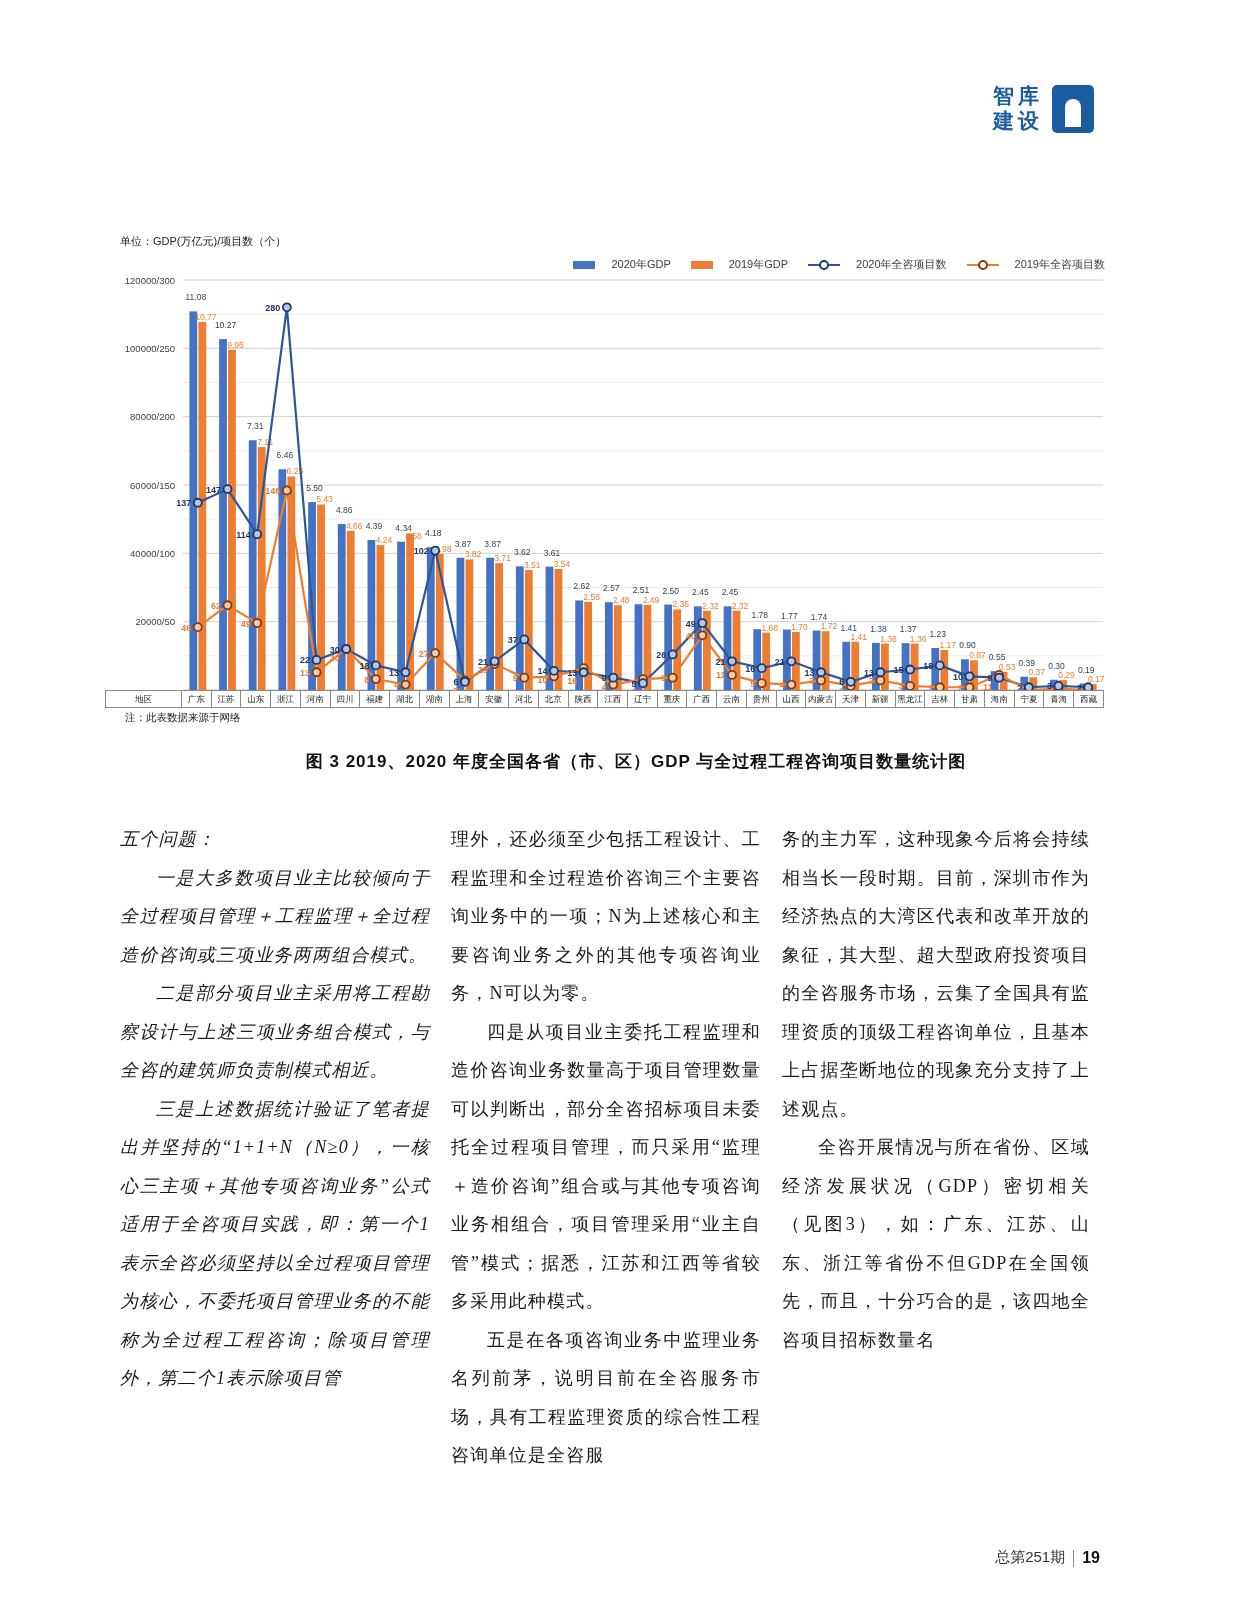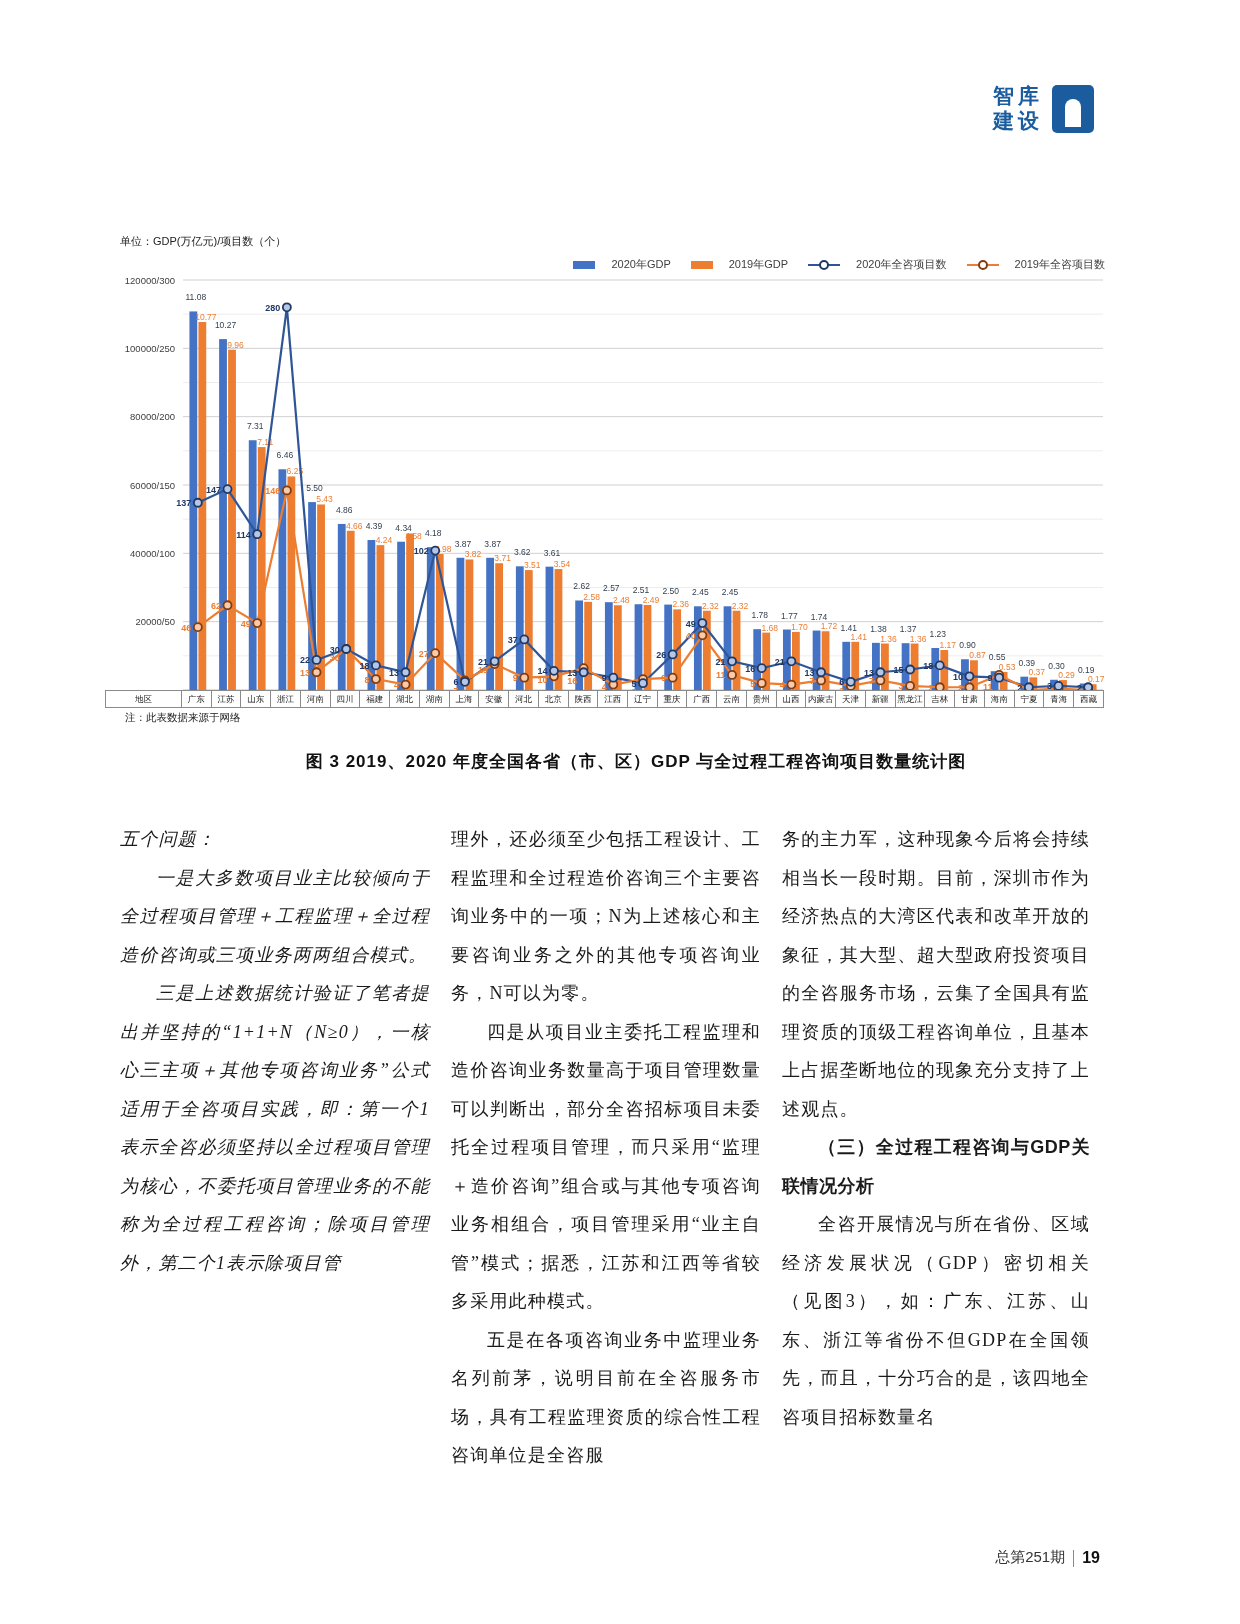--- a/index.html
+++ b/index.html
@@ -388,30 +388,30 @@
     <div class="cell prov">宁夏</div>
     <div class="cell prov">青海</div>
     <div class="cell prov">西藏</div>
   </div>
 <div class="chart-note">注：此表数据来源于网络</div>
 <div class="chart-caption">图 3  2019、2020 年度全国各省（市、区）GDP 与全过程工程咨询项目数量统计图</div>
 
 <div class="textcol" id="col1">
     <p>五个问题：</p>
     <p class="indent">一是大多数项目业主比较倾向于全过程项目管理＋工程监理＋全过程造价咨询或三项业务两两组合模式。</p>
+    <p class="indent">二是部分项目业主采用将工程勘察设计与上述三项业务组合模式，与全咨的建筑师负责制模式相近。</p>
     <p class="indent">三是上述数据统计验证了笔者提出并坚持的“1+1+N（N≥0），一核心三主项＋其他专项咨询业务”公式适用于全咨项目实践，即：第一个1表示全咨必须坚持以全过程项目管理为核心，不委托项目管理业务的不能称为全过程工程咨询；除项目管理外，第二个1表示除项目管</p>
   </div>
 <div class="textcol" id="col2">
     <p>理外，还必须至少包括工程设计、工程监理和全过程造价咨询三个主要咨询业务中的一项；N为上述核心和主要咨询业务之外的其他专项咨询业务，N可以为零。</p>
     <p class="indent">四是从项目业主委托工程监理和造价咨询业务数量高于项目管理数量可以判断出，部分全咨招标项目未委托全过程项目管理，而只采用“监理＋造价咨询”组合或与其他专项咨询业务相组合，项目管理采用“业主自管”模式；据悉，江苏和江西等省较多采用此种模式。</p>
     <p class="indent">五是在各项咨询业务中监理业务名列前茅，说明目前在全咨服务市场，具有工程监理资质的综合性工程咨询单位是全咨服</p>
   </div>
 <div class="textcol" id="col3">
     <p>务的主力军，这种现象今后将会持续相当长一段时期。目前，深圳市作为经济热点的大湾区代表和改革开放的象征，其大型、超大型政府投资项目的全咨服务市场，云集了全国具有监理资质的顶级工程咨询单位，且基本上占据垄断地位的现象充分支持了上述观点。</p>
-    <p class="indent bold-head">（三）全过程工程咨询与GDP关联情况分析</p>
     <p class="indent">全咨开展情况与所在省份、区域经济发展状况（GDP）密切相关（见图3），如：广东、江苏、山东、浙江等省份不但GDP在全国领先，而且，十分巧合的是，该四地全咨项目招标数量名</p>
   </div>
 
 <div class="footer">
   <span>总第251期</span>
   <span class="divider"></span>
   <span class="pageno">19</span>
 </div>
 
 </body></html>

